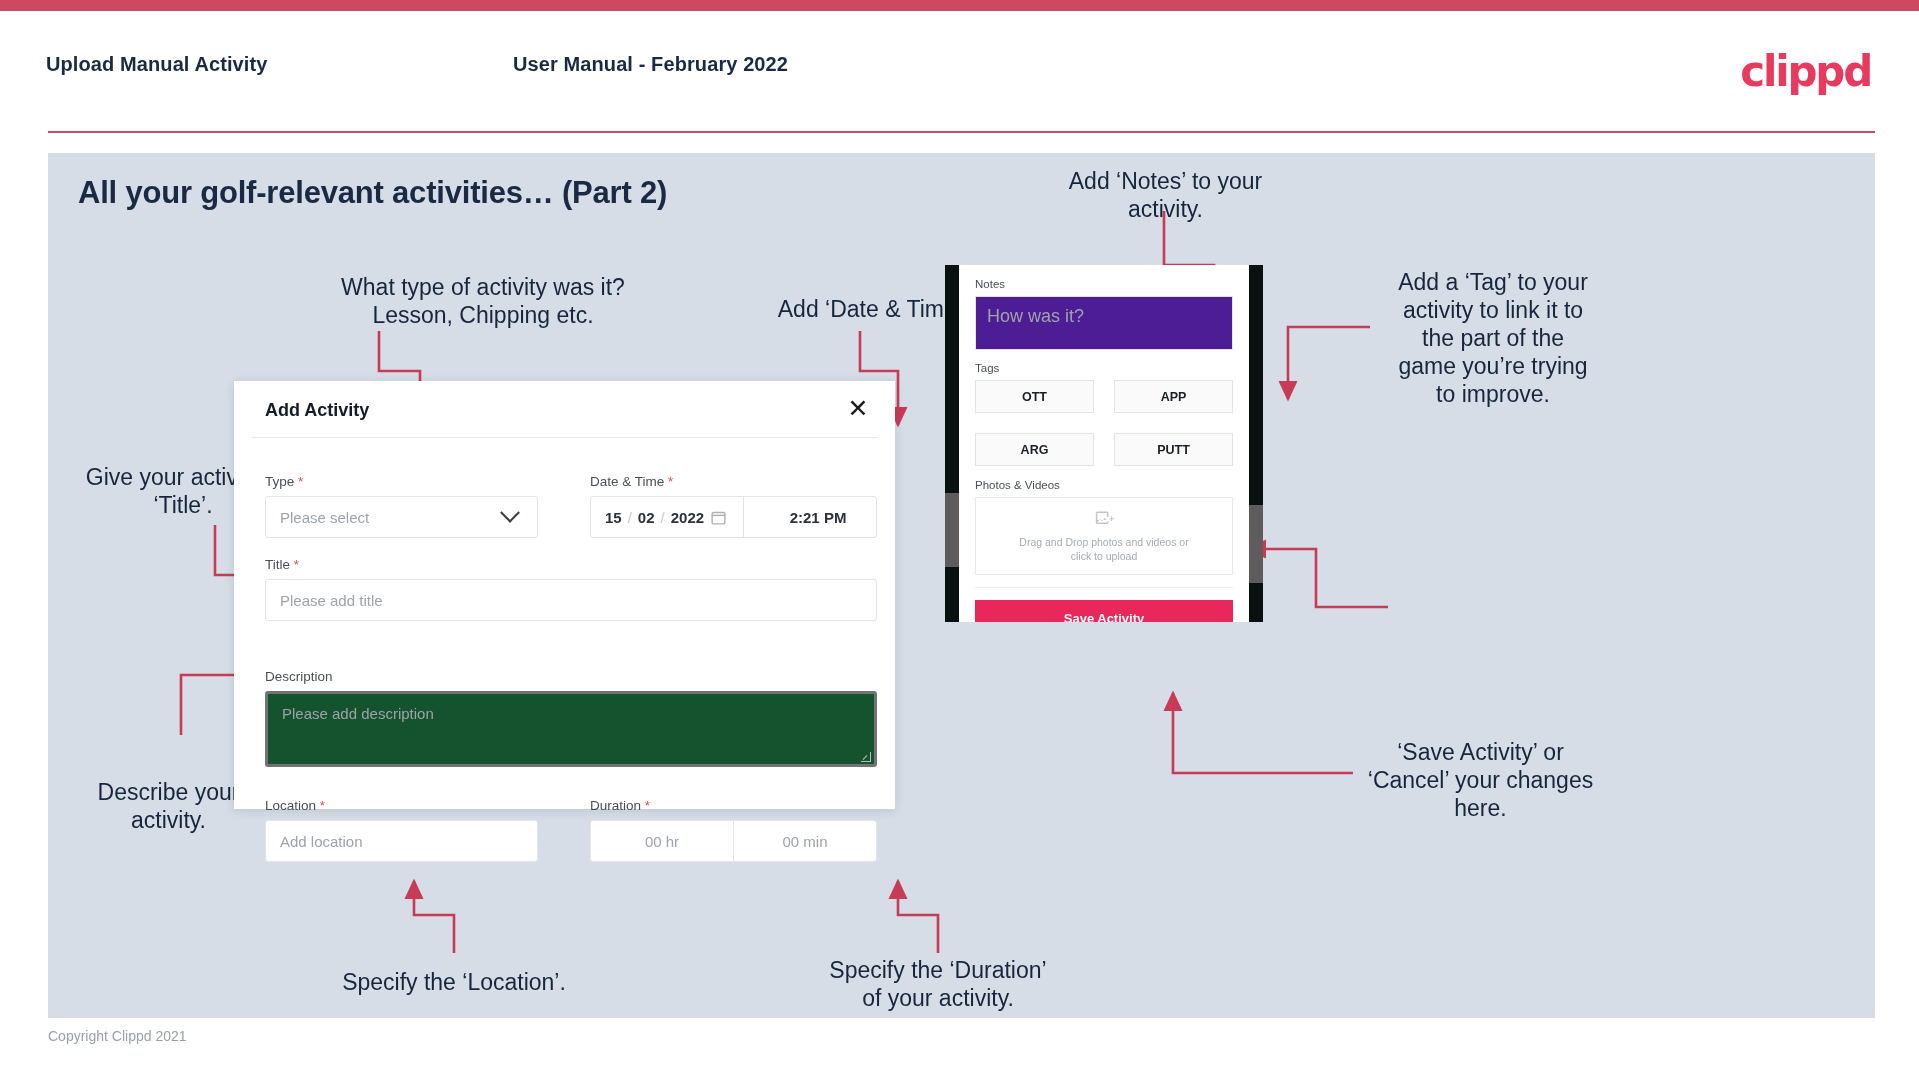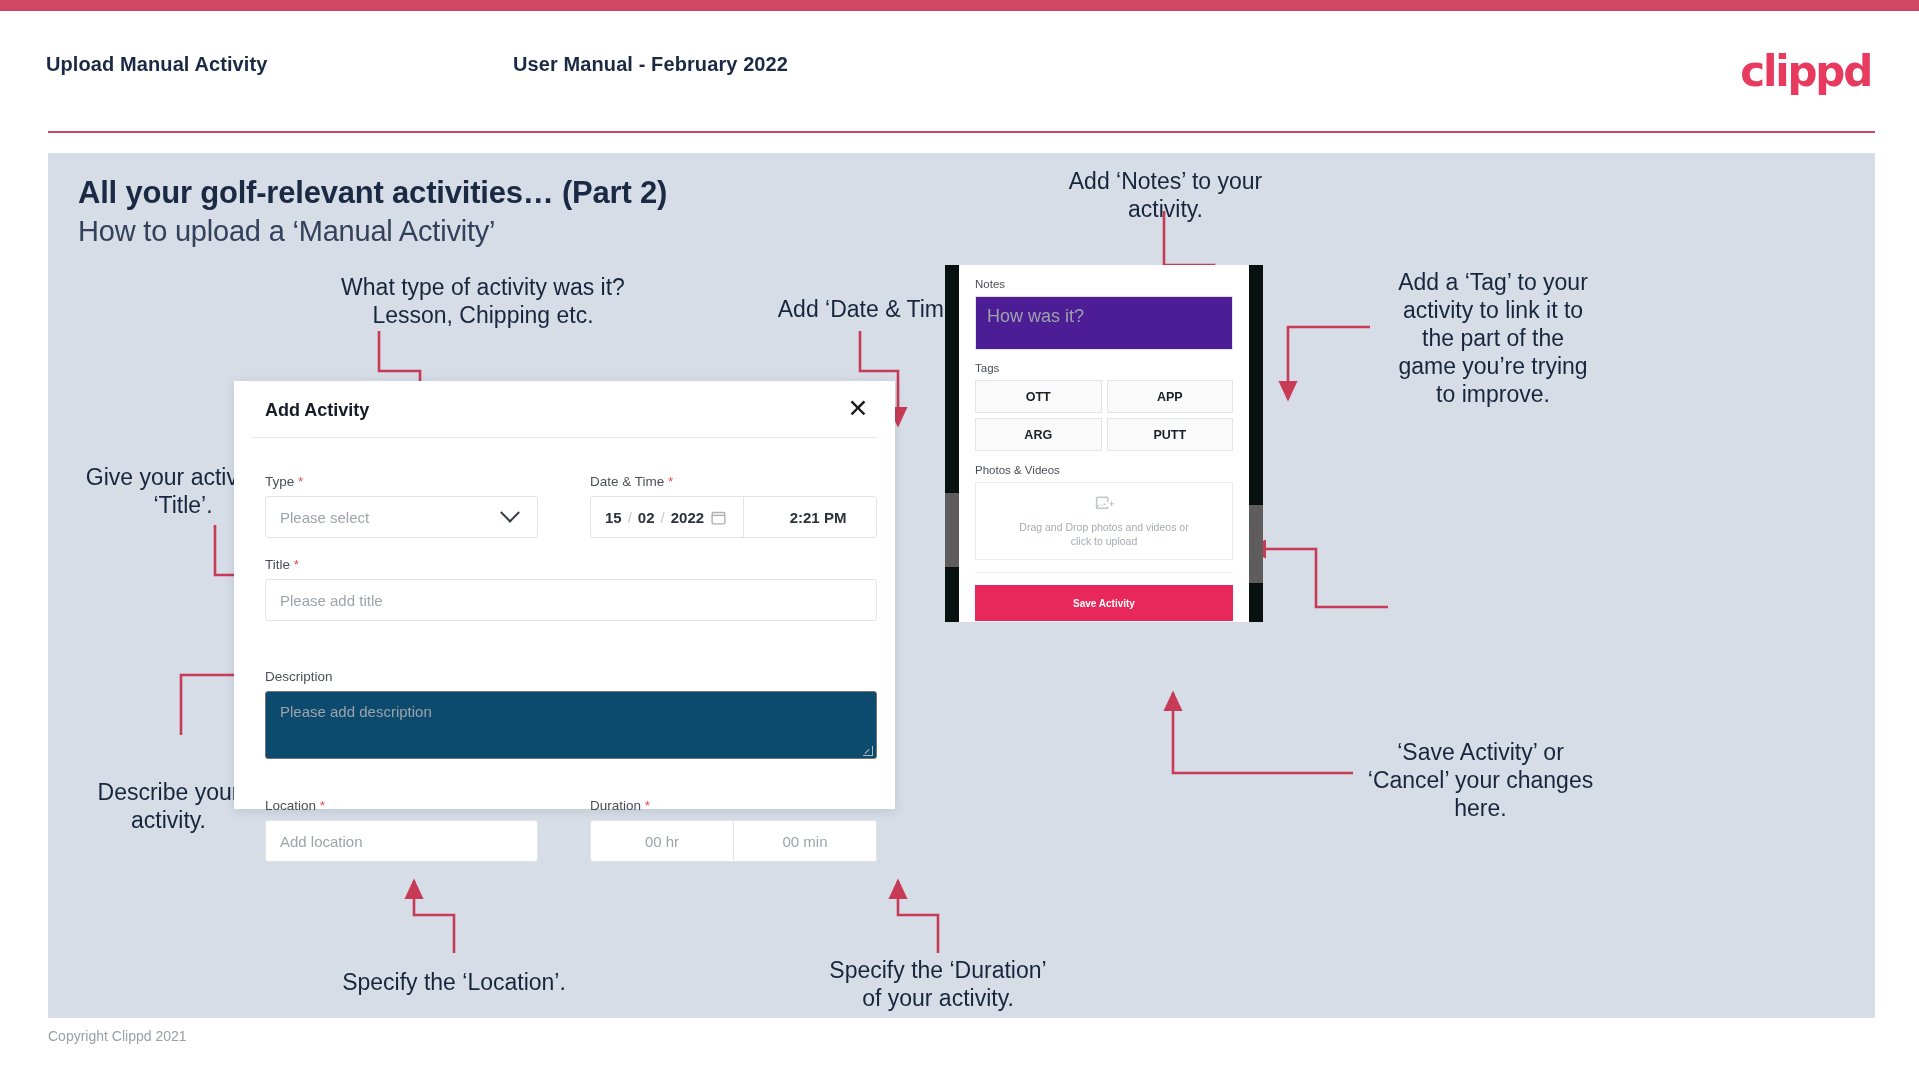--- a/index.html
+++ b/index.html
@@ -109,22 +109,22 @@
     border-right: 1px solid #e3e4e7; cursor: pointer;
   }
   .dt-slash { color: #c6c9cf; font-weight: 400; }
   .cal-ico { margin-left: auto; margin-right: 2px; width: 17px; height: 17px; opacity:.55; }
   .dt-time {
     width: 180px; display: flex; align-items: center; justify-content: center;
     font-size: 15px; font-weight: 700; color: #2c323b; cursor: pointer;
   }
 
   .textarea-box {
-    background: #0c4a6e; border: 1px solid #737373; border-radius: 3px;
-    height: 68px; font-size: 15px; color: #9ea3ab; padding: 11px 14px; position: relative;
+    background: #14532d; border: 3px solid #737373; border-radius: 3px;
+    height: 76px; font-size: 15px; color: #9ea3ab; padding: 11px 14px; position: relative;
   }
   .resize-grip {
     position: absolute; right: 3px; bottom: 2px; width: 10px; height: 10px;
     border-right: 1px solid #b9bcc2; border-bottom: 1px solid #b9bcc2;
     transform: skewX(-0deg);
   }
   .resize-grip:before{
     content:""; position:absolute; right:2px; bottom:3px; width:6px; height:1px;
     background:#b9bcc2; transform:rotate(-45deg);
   }
@@ -150,37 +150,37 @@
   }
   .phone-screen {
     position: absolute; left: 14px; top: 0; width: 290px; height: 357px;
     background: #ffffff; overflow: hidden;
   }
   .ph-label { font-size: 11.5px; color: #4a4f57; margin-bottom: 6px; }
   .ph-note-box {
     border: 1px solid #e3e4e7; height: 54px; background: #4c1d95;
     font-size: 18px; color: #9ea3ab; padding: 9px 11px;
   }
-  .tag-grid { display: grid; grid-template-columns: 1fr 1fr; gap: 5px; }
+  .tag-grid { display: grid; grid-template-columns: 1fr 1fr; gap: 20px; }
   .tag-btn {
     border: 1px solid #e3e4e7; background: #fafafa; height: 33px;
     display: flex; align-items: center; justify-content: center;
     font-size: 12.5px; font-weight: 700; color: #1b1f26; cursor: pointer;
   }
   .drop-box {
     border: 1px solid #e9eaec; background: #fff; height: 78px;
     display: flex; flex-direction: column; align-items: center; justify-content: center;
     gap: 7px; cursor: pointer;
   }
   .drop-text { font-size: 10.5px; color: #a6abb3; text-align: center; line-height: 1.35; }
   .ph-rule { height: 1px; background: #ededee; margin: 0 0 0 0; }
   .save-btn {
     background: #e8275a; color: #fff; height: 36px;
     display: flex; align-items: center; justify-content: center;
-    font-size: 10px; font-weight: 700; cursor: pointer;
+    font-size: 13px; font-weight: 700; cursor: pointer;
   }
 
   
   .footer {
     position: absolute; left: 48px; top: 1028px;
     font-size: 14px; color: #9aa0a8;
   }
 </style>
 </head>
 <body>
@@ -192,21 +192,20 @@
   <div class="header">
     <div class="hdr-title">Upload Manual Activity</div>
     <div class="hdr-sub">User Manual - February 2022</div>
     <div class="logo">clippd</div>
     <div class="hdr-rule"></div>
   </div>
 
   <div class="slide">
 
     <div class="slide-title">All your golf-relevant activities… (Part 2)</div>
-    <div class="slide-subtitle">How to upload a ‘Manual Activity’</div>
 
     <svg class="connectors" viewBox="0 0 1827 865">
       <defs>
         <marker id="ah" markerWidth="9" markerHeight="9" refX="7" refY="4.5" orient="auto">
           <path d="M0,0.8 L8,4.5 L0,8.2 z" fill="#c83b56"></path>
         </marker>
       </defs>
       <g stroke="#c83b56" stroke-width="2.6" fill="none" marker-end="url(#ah)">
 
         <path d="M331,178 L331,218 L372,218 L372,272"></path>

